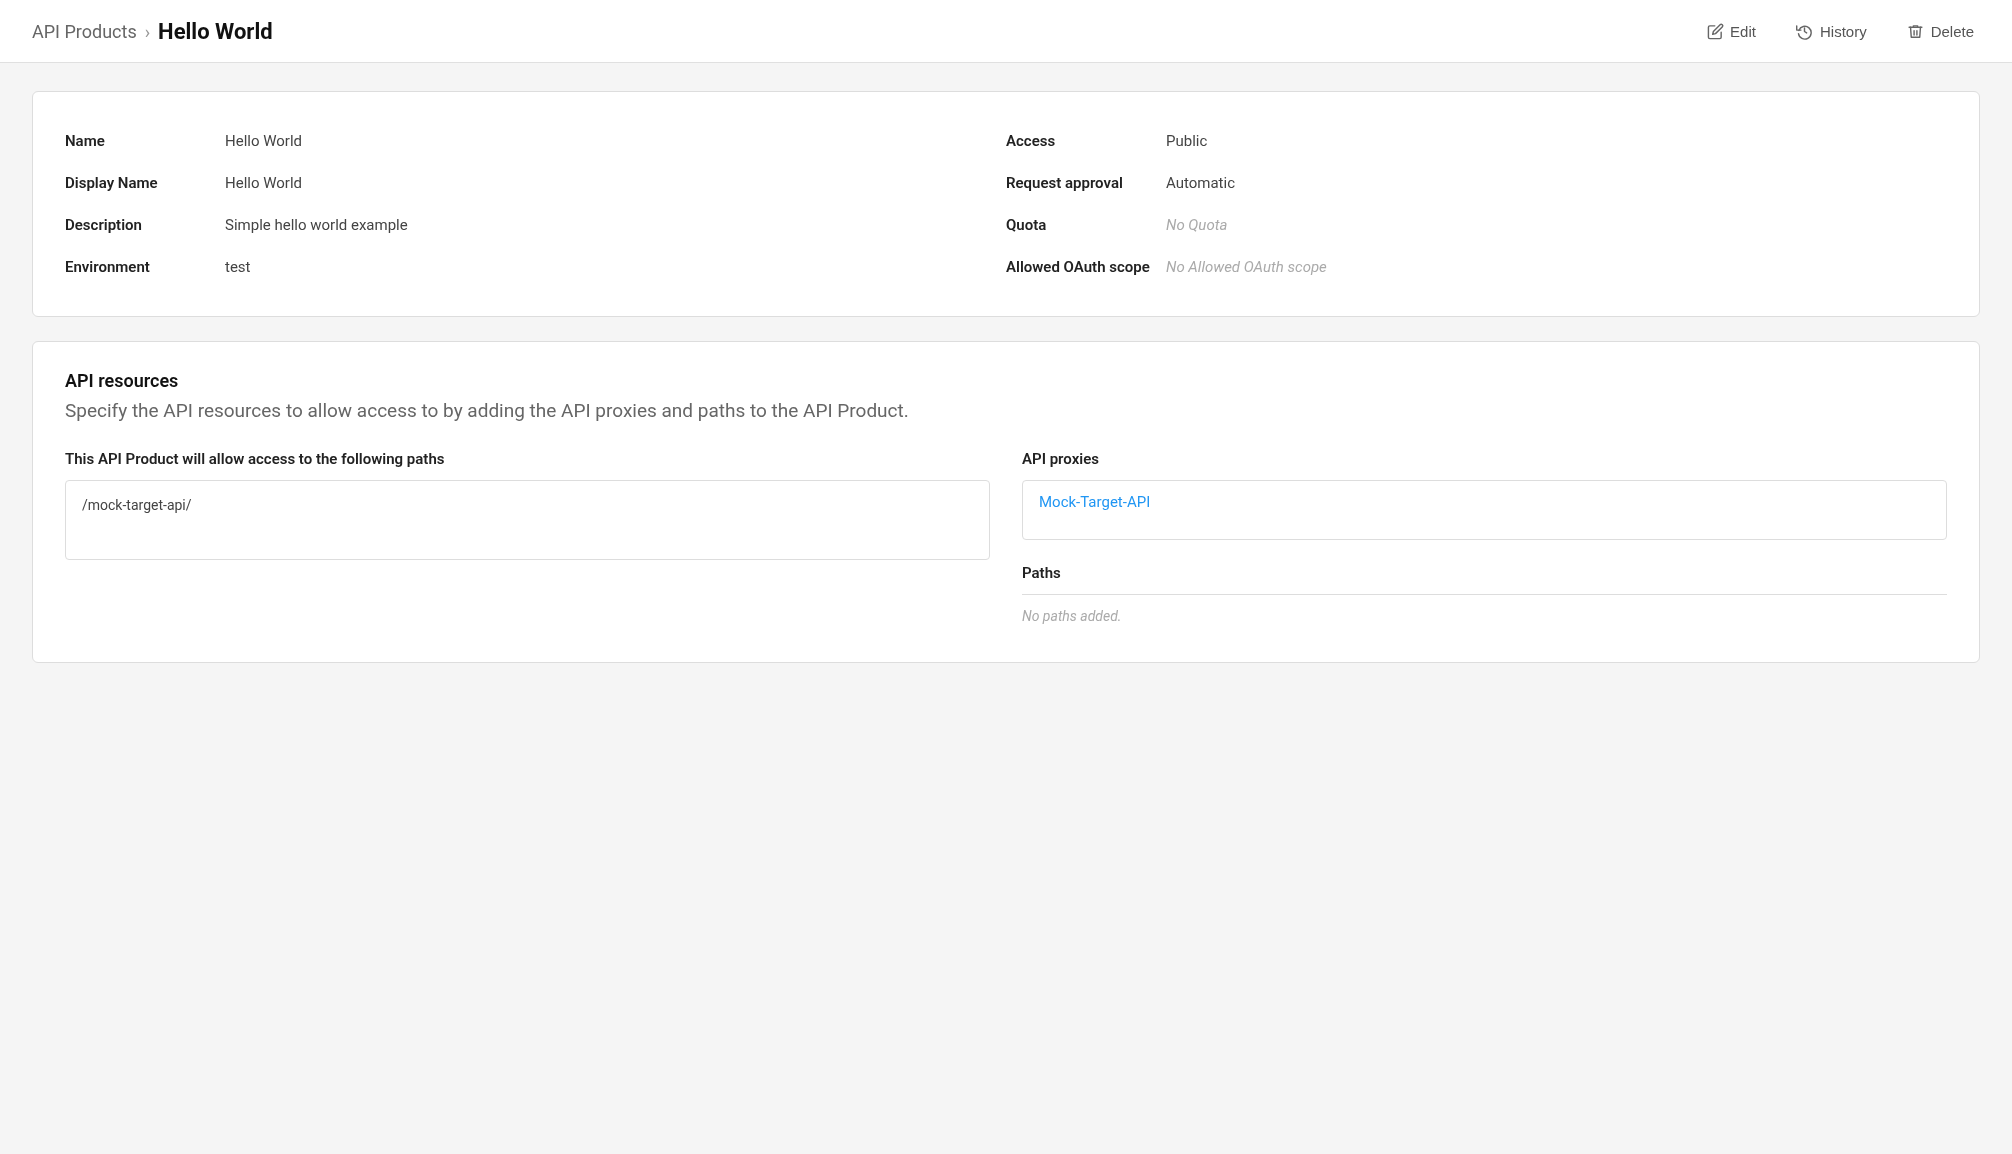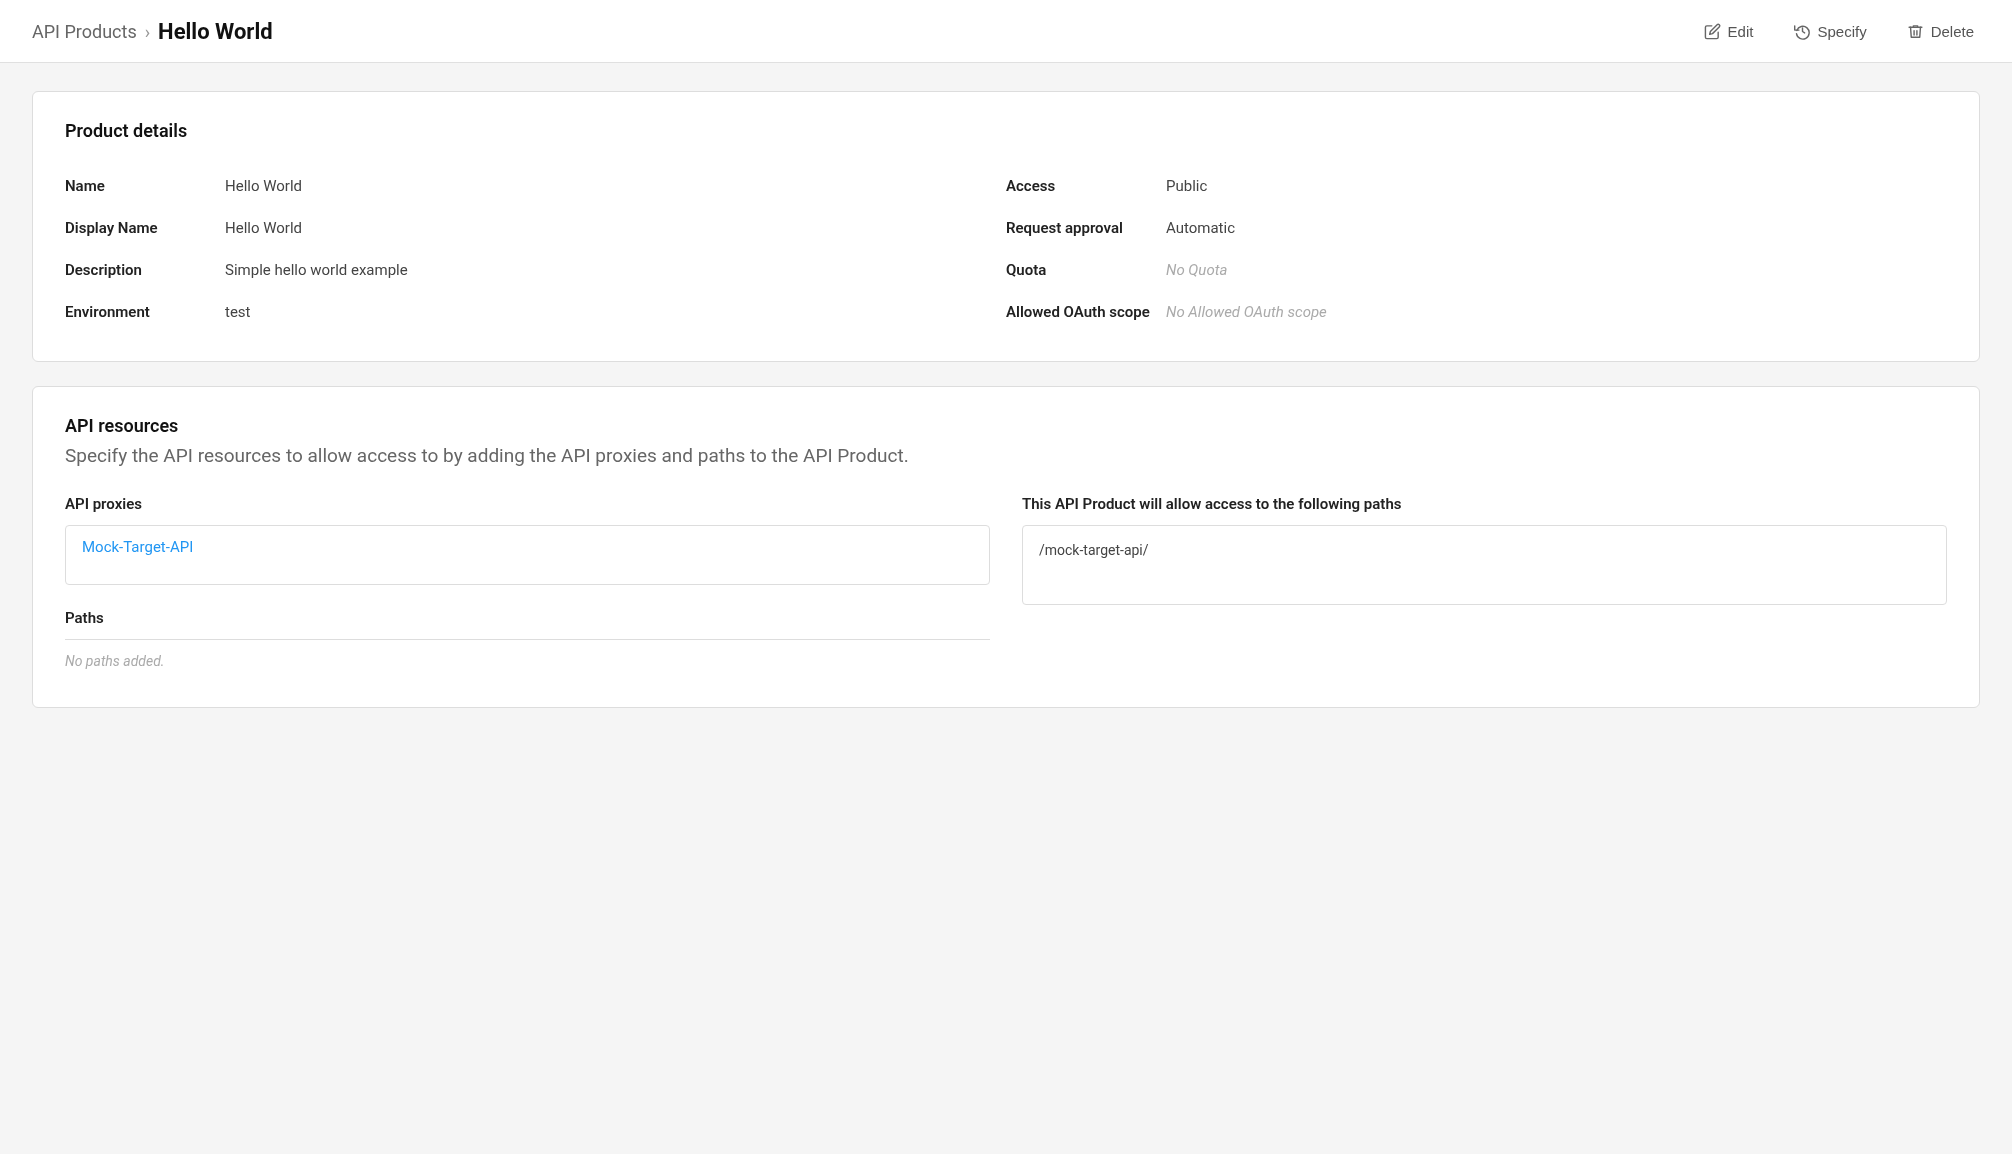--- a/index.html
+++ b/index.html
@@ -212,41 +212,40 @@
       <span>Edit</span>
     </button>
     <button class="header-action-btn">
       <span class="action-icon history-icon">
         <svg viewBox="0 0 24 24" fill="none" stroke="#666" stroke-width="2" stroke-linecap="round" stroke-linejoin="round">
           <polyline points="1 4 1 10 7 10"></polyline>
           <path d="M3.51 15a9 9 0 1 0 .49-4.5"></path>
           <polyline points="12 7 12 12 15 14"></polyline>
         </svg>
       </span>
-      <span>Specify</span>
+      <span>History</span>
     </button>
     <button class="header-action-btn">
       <span class="action-icon delete-icon">
         <svg viewBox="0 0 24 24" fill="none" stroke="#666" stroke-width="2" stroke-linecap="round" stroke-linejoin="round">
           <polyline points="3 6 5 6 21 6"></polyline>
           <path d="M19 6l-1 14H6L5 6"></path>
           <path d="M10 11v6"></path>
           <path d="M14 11v6"></path>
           <path d="M9 6V4h6v2"></path>
         </svg>
       </span>
       <span>Delete</span>
     </button>
   </div>
 </div>
 
 <div class="main-content">
 
   <div class="card">
-    <div class="card-title">Product details</div>
     <div class="details-grid">
 
       <div>
         <div class="detail-row">
           <span class="detail-label">Name</span>
           <span class="detail-value">Hello World</span>
         </div>
         <div class="detail-row">
           <span class="detail-label">Display Name</span>
           <span class="detail-value">Hello World</span>
@@ -280,37 +279,37 @@
         </div>
       </div>
     </div>
   </div>
 
   <div class="card">
     <div class="card-title">API resources</div>
     <div class="api-resources-subtitle">Specify the API resources to allow access to by adding the API proxies and paths to the API Product.</div>
 
     <div class="two-col-layout">
+
+      <div>
+        <div class="section-label">This API Product will allow access to the following paths</div>
+        <div class="paths-box">
+          <div>/mock-target-api/</div>
+        </div>
+      </div>
 
       <div>
         <div class="section-label">API proxies</div>
         <div class="proxy-list">
           <div class="proxy-item">Mock-Target-API</div>
         </div>
 
         <div class="paths-section">
           <div class="section-label">Paths</div>
           <div class="paths-list">
             <span class="no-paths-text">No paths added.</span>
           </div>
         </div>
       </div>
-
-      <div>
-        <div class="section-label">This API Product will allow access to the following paths</div>
-        <div class="paths-box">
-          <div>/mock-target-api/</div>
-        </div>
-      </div>
     </div>
   </div>
 
 </div>
 
 </body></html>

